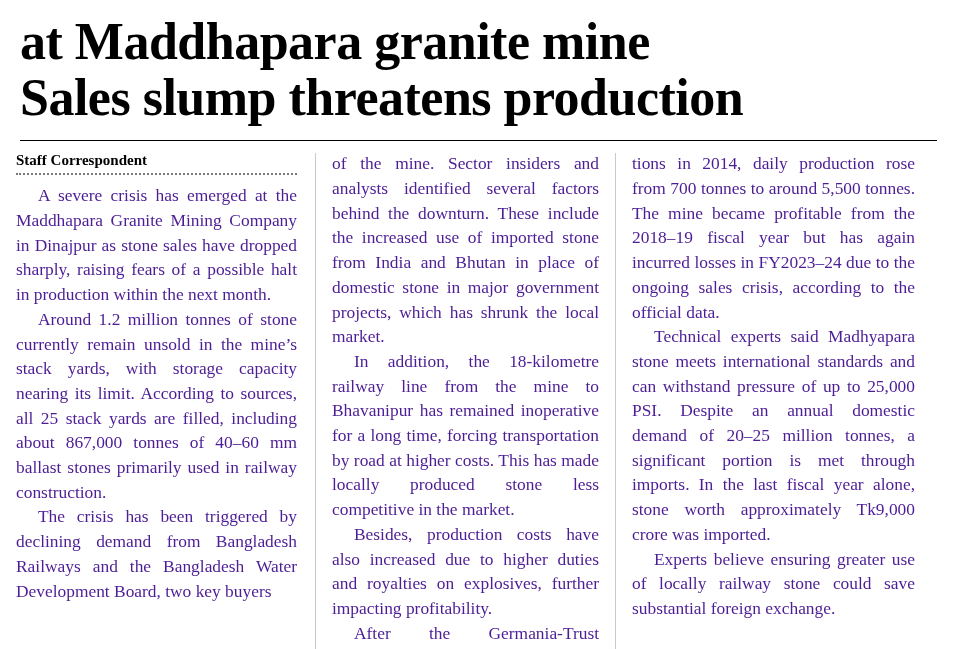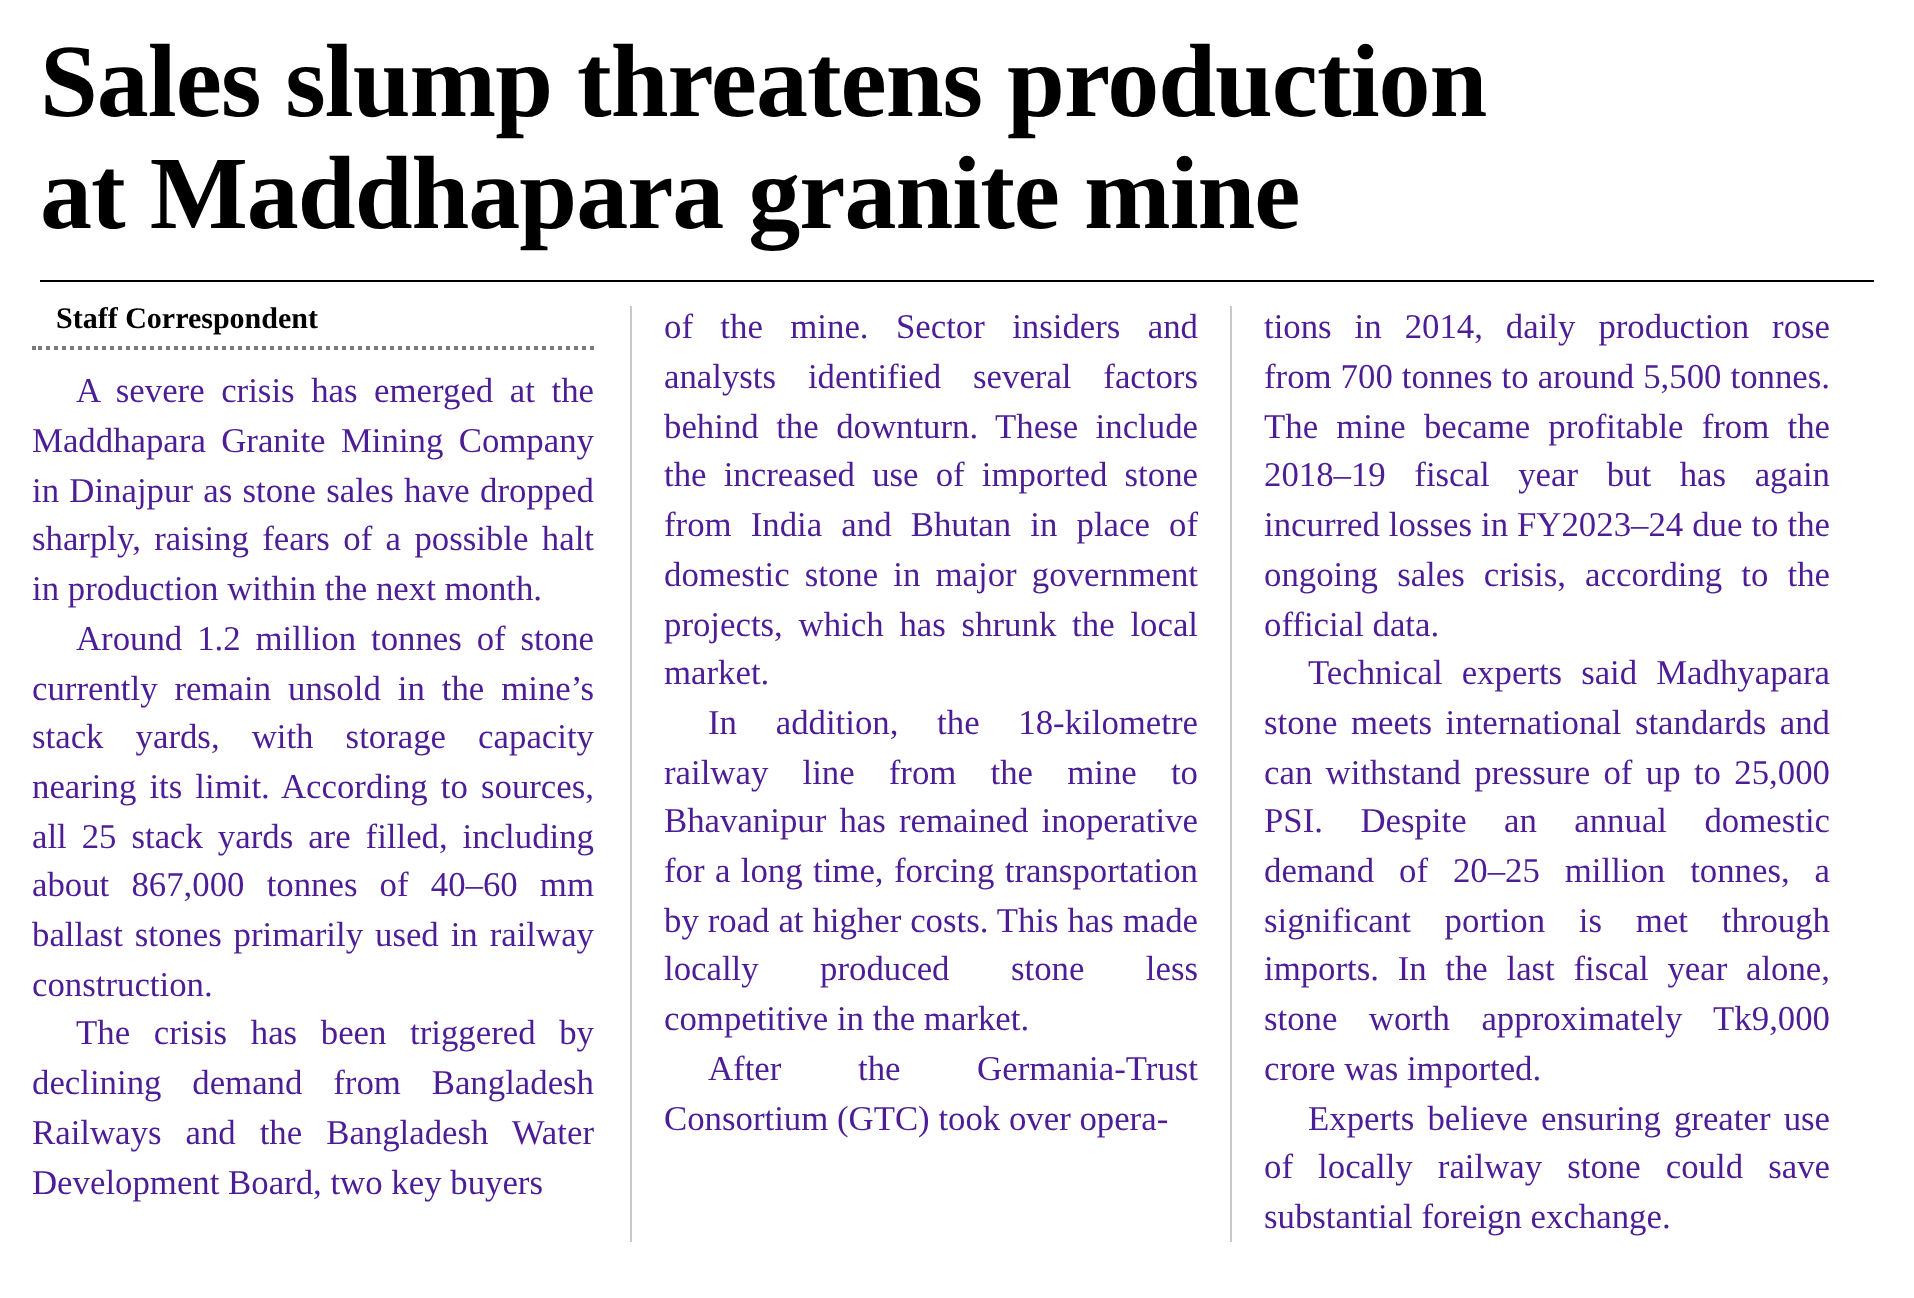--- a/index.html
+++ b/index.html
@@ -58,21 +58,21 @@
     align-self: stretch;
     background: #c9c9c9;
     margin-top: 2px;
   }
   .byline {
     font-family: "Liberation Serif", serif;
     font-weight: 700;
     font-size: 15px;
     line-height: 1.2;
     color: #000;
-    margin: 0 0 2px 12px;
+    margin: 0 0 2px 0;
   }
   .dotted {
     border: 0;
     border-top: 2px dotted #7a7a7a;
     margin: 4px 0 8px 0;
   }
   p.body {
     font-family: "Liberation Serif", serif;
     font-size: 17.4px;
     line-height: 1.42;
@@ -88,41 +88,42 @@
     margin-top: 0px;
   }
   .col-2 p.body:first-child, .col-3 p.body:first-child { text-indent: 0; }
 </style>
 </head>
 <body>
 
 <div class="page">
 
   <h1 class="headline">
+    <span class="line">at Maddhapara granite mine</span>
     <span class="line">Sales slump threatens production</span>
-    <span class="line">at Maddhapara granite mine</span>
   </h1>
 
   <hr class="rule">
 
   <div class="columns">
 
     <div class="col col-1">
       <div class="byline">Staff Correspondent</div>
       <hr class="dotted">
       <p class="body">A severe crisis has emerged at the Maddhapara Granite Mining Company in Dinajpur as stone sales have dropped sharply, raising fears of a possible halt in production within the next month.</p>
       <p class="body">Around 1.2 million tonnes of stone currently remain unsold in the mine’s stack yards, with storage capacity nearing its limit. According to sources, all 25 stack yards are filled, including about 867,000 tonnes of 40–60 mm ballast stones primarily used in railway construction.</p>
       <p class="body">The crisis has been triggered by declining demand from Bangladesh Railways and the Bangladesh Water Development Board, two key buyers</p>
     </div>
 
     <div class="col-divider"></div>
 
     <div class="col col-2">
       <p class="body">of the mine. Sector insiders and analysts identified several factors behind the downturn. These include the increased use of imported stone from India and Bhutan in place of domestic stone in major government projects, which has shrunk the local market.</p>
       <p class="body">In addition, the 18-kilometre railway line from the mine to Bhavanipur has remained inoperative for a long time, forcing transportation by road at higher costs. This has made locally produced stone less competitive in the market.</p>
+      <p class="body">Besides, production costs have also increased due to higher duties and royalties on explosives, further impacting profitability.</p>
       <p class="body">After the Germania-Trust Consortium (GTC) took over opera-</p>
     </div>
 
     <div class="col-divider"></div>
 
     <div class="col col-3">
       <p class="body">tions in 2014, daily production rose from 700 tonnes to around 5,500 tonnes. The mine became profitable from the 2018–19 fiscal year but has again incurred losses in FY2023–24 due to the ongoing sales crisis, according to the official data.</p>
       <p class="body">Technical experts said Madhyapara stone meets international standards and can withstand pressure of up to 25,000 PSI. Despite an annual domestic demand of 20–25 million tonnes, a significant portion is met through imports. In the last fiscal year alone, stone worth approximately Tk9,000 crore was imported.</p>
       <p class="body">Experts believe ensuring greater use of locally railway stone could save substantial foreign exchange.</p>
     </div>

